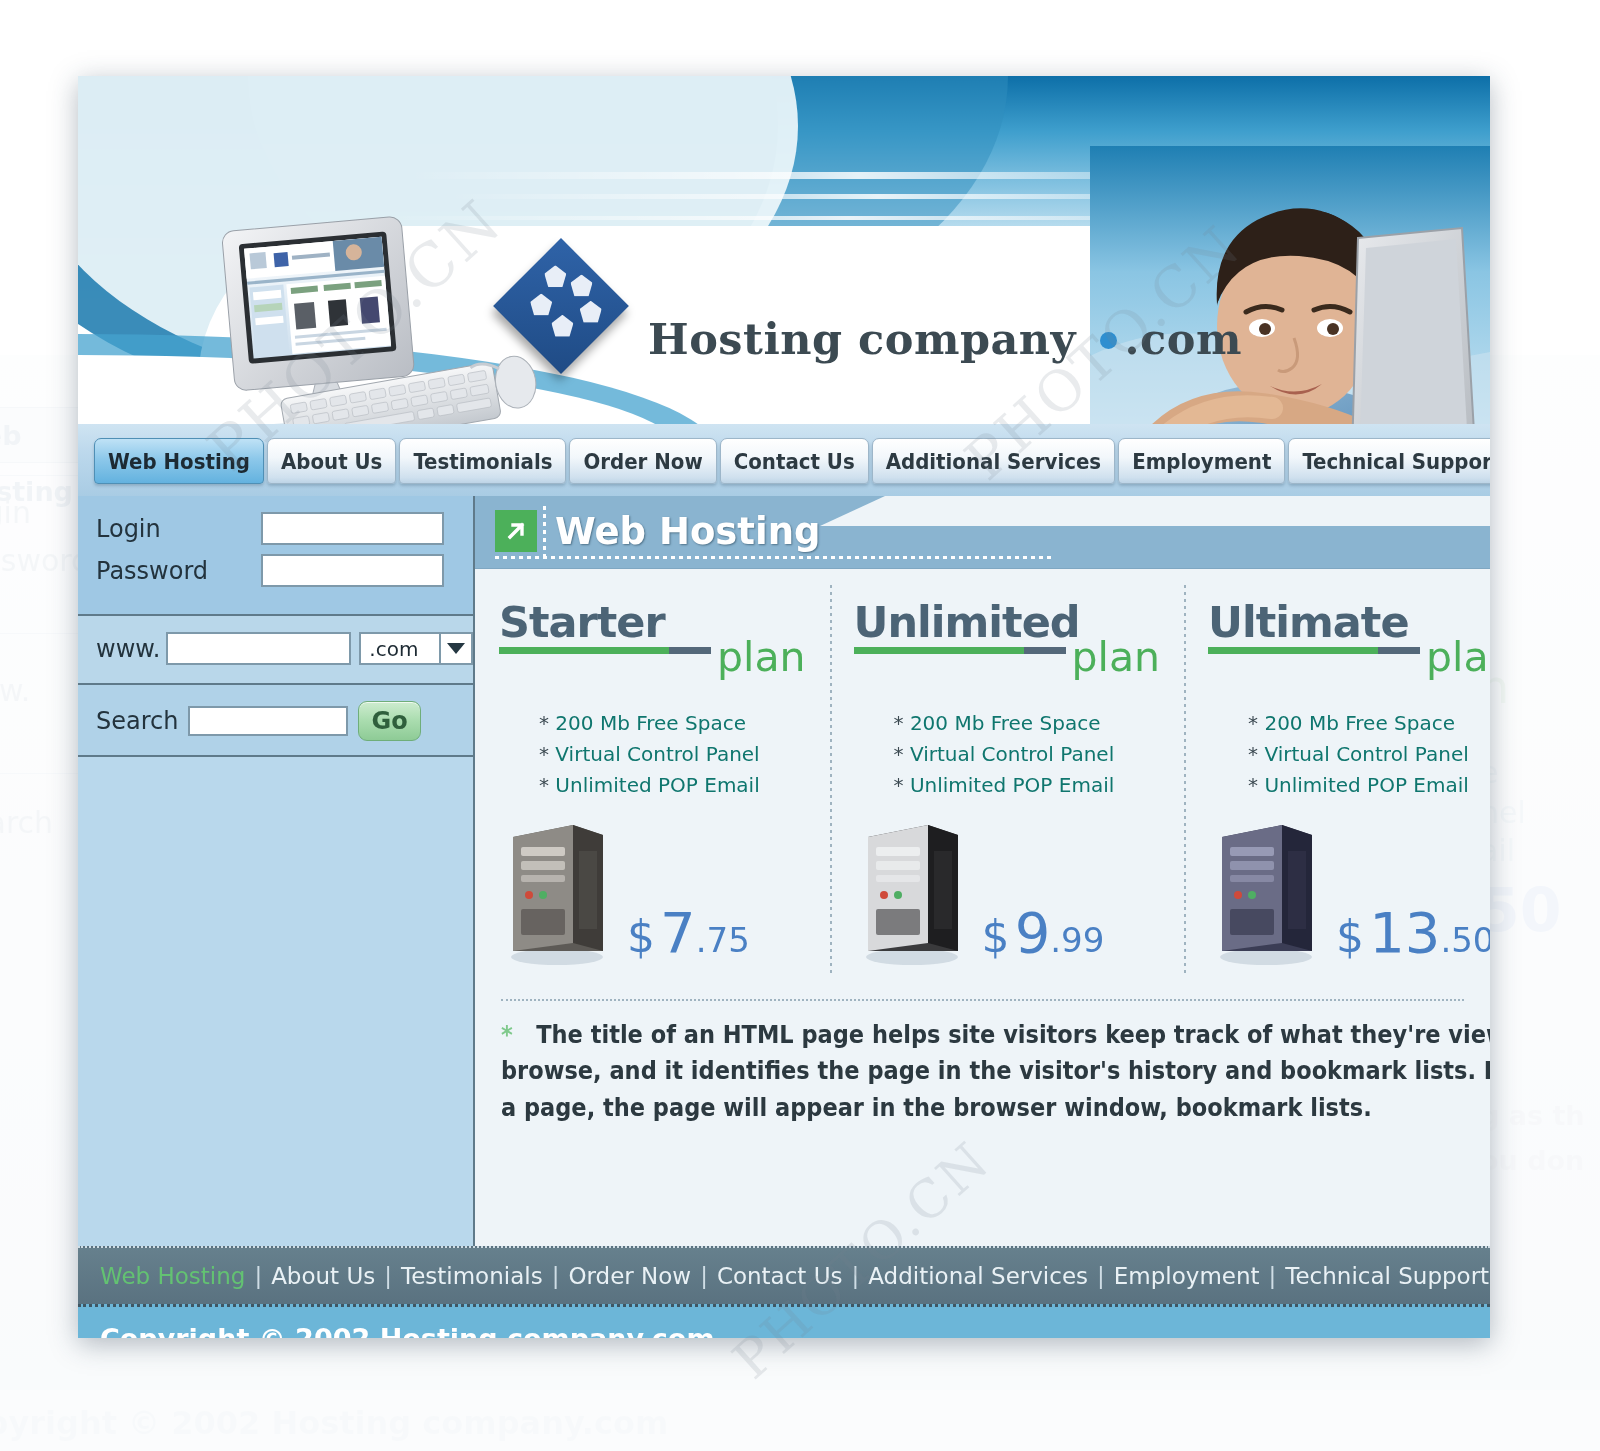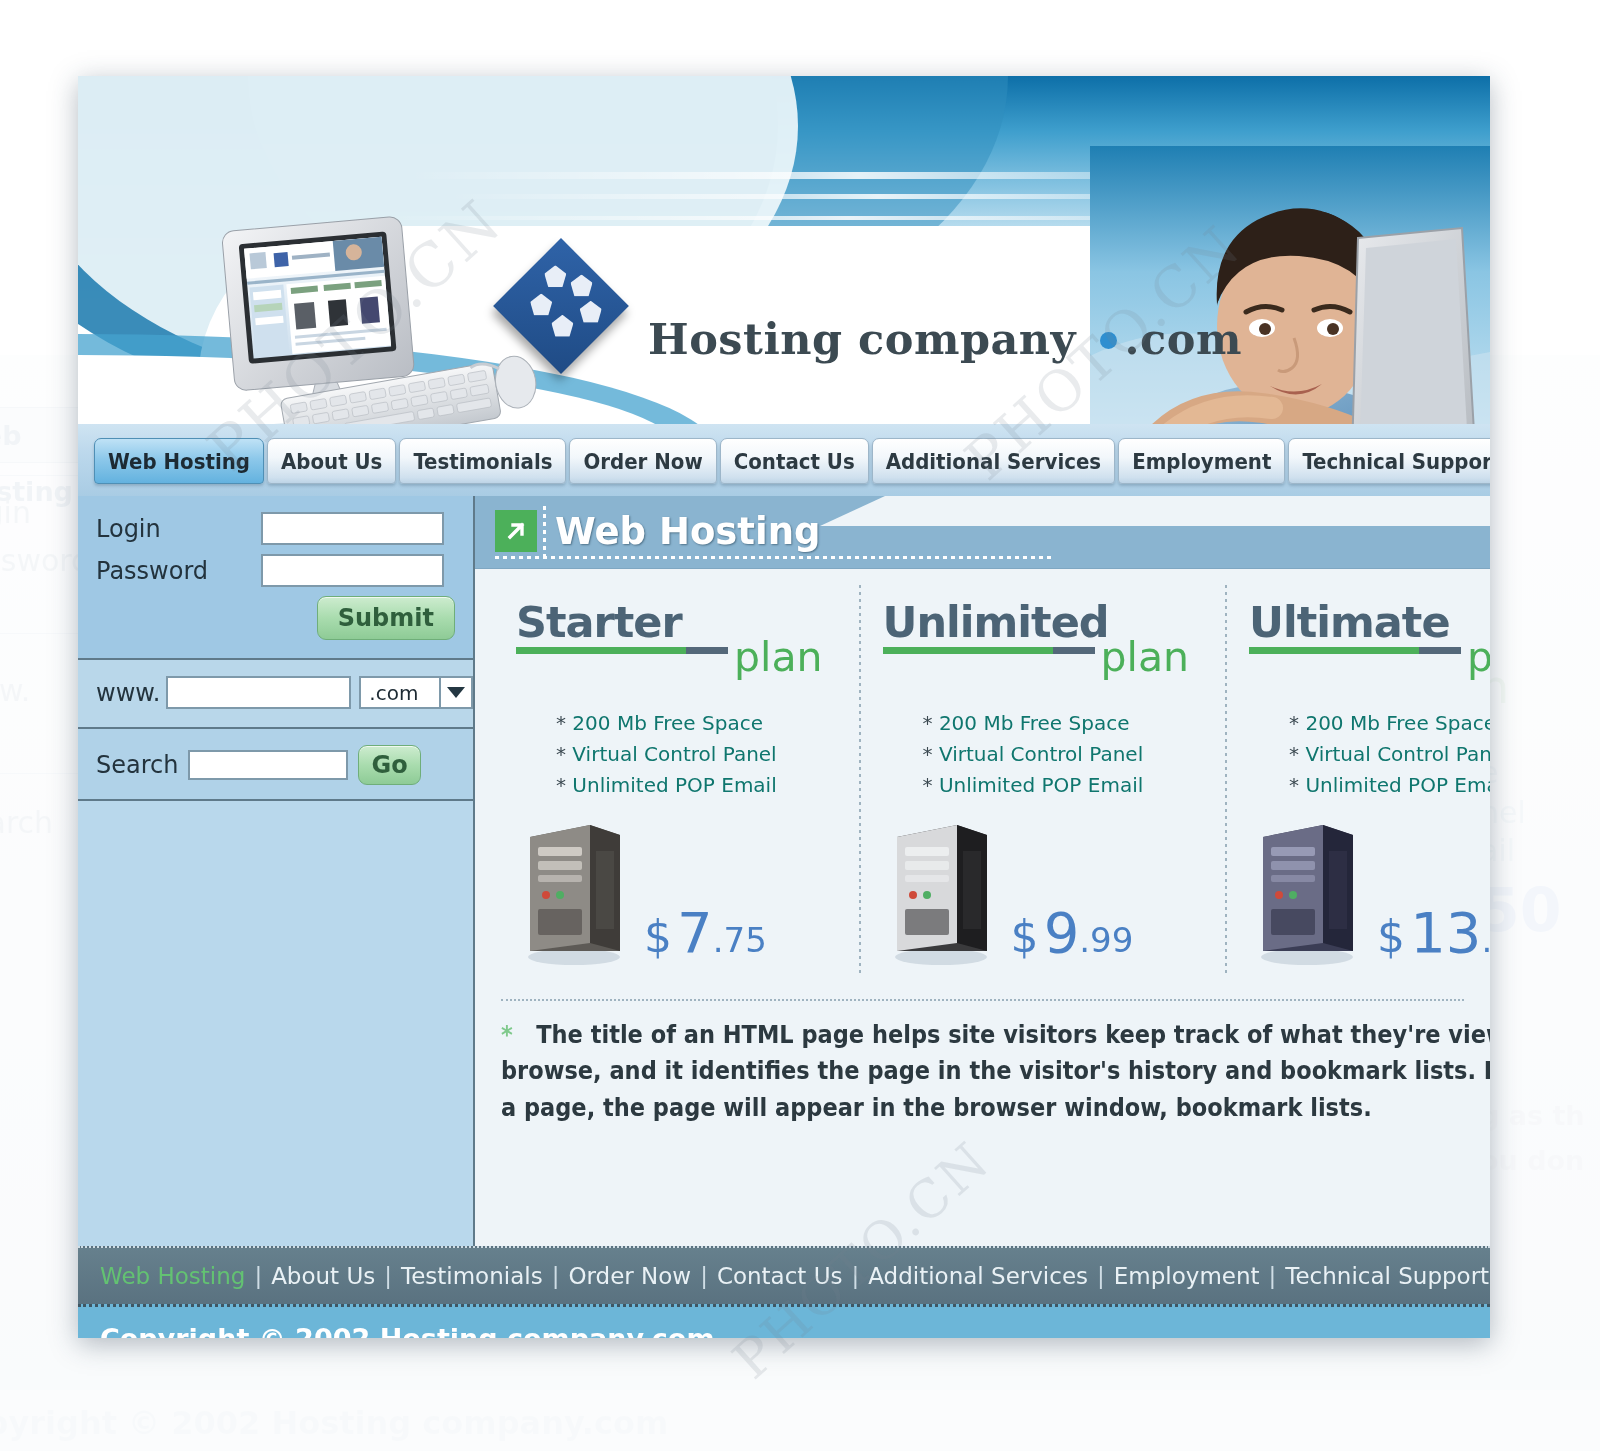--- a/index.html
+++ b/index.html
@@ -143,21 +143,21 @@
   #arrow-box{position:absolute;left:20px;top:14px;width:42px;height:42px;background:#4cb05a;
      display:flex;align-items:center;justify-content:center;color:#fff;font-size:30px;line-height:1;}
   #page-title{position:absolute;left:80px;top:14px;color:#ffffff;font-weight:bold;font-size:37px;
      text-shadow:1px 1px 2px rgba(40,70,90,.6);}
   .dotline-v{position:absolute;left:68px;top:10px;width:3px;height:50px;
      background:repeating-linear-gradient(180deg,#fff 0 4px,transparent 4px 8px);}
   .dotline-h{position:absolute;left:20px;top:60px;width:560px;height:3px;
      background:repeating-linear-gradient(90deg,#fff 0 4px,transparent 4px 8px);}
 
   
-  #plans{display:flex;padding:32px 0 0 17px;height:430px;box-sizing:border-box;gap:12px;}
+  #plans{display:flex;padding:32px 0 0 0;height:430px;box-sizing:border-box;}
   .plan{flex:1;padding:0 24px;position:relative;}
   .plan+.plan:before{content:"";position:absolute;left:0;top:-16px;bottom:26px;width:2px;
      background:repeating-linear-gradient(180deg,#9fb3c0 0 3px,transparent 3px 7px);}
   .plan-name{font-weight:bold;font-size:43px;color:#4c6476;letter-spacing:-1px;line-height:1;
      font-family:"DejaVu Sans","Liberation Sans",sans-serif;}
   .plan-underrow{display:flex;align-items:center;margin-top:-6px;}
   .plan-bar{height:7px;background:#4cb05a;flex:0 0 170px;margin-bottom:14px;position:relative;}
   .plan-bar:after{content:"";position:absolute;right:-42px;top:0;width:42px;height:7px;background:#54687a;}
   .plan-word{font-size:41px;color:#4cb05a;margin-left:48px;line-height:.95;}
   .feat{margin-top:34px;}
@@ -394,23 +394,20 @@
 
       <div class="sb-block sb-1">
         <div class="frow">
           <div class="flabel">Login</div>
           <input class="finput" type="text" value="" style="">
         </div>
         <div class="frow">
           <div class="flabel">Password</div>
           <input class="finput" type="password" value="" style="">
         </div>
-        <div class="right-align">
-          <button class="btn-green">Submit</button>
-        </div>
       </div>
 
       <div class="sb-block sb-2">
         <div class="wwwrow">
           <div class="www-label">www.</div>
           <input class="www-input" type="text" value="" style="">
           <div class="tld">
             <div class="val">.com</div>
             <div class="arrow">
                 <span class="tri"></span>

